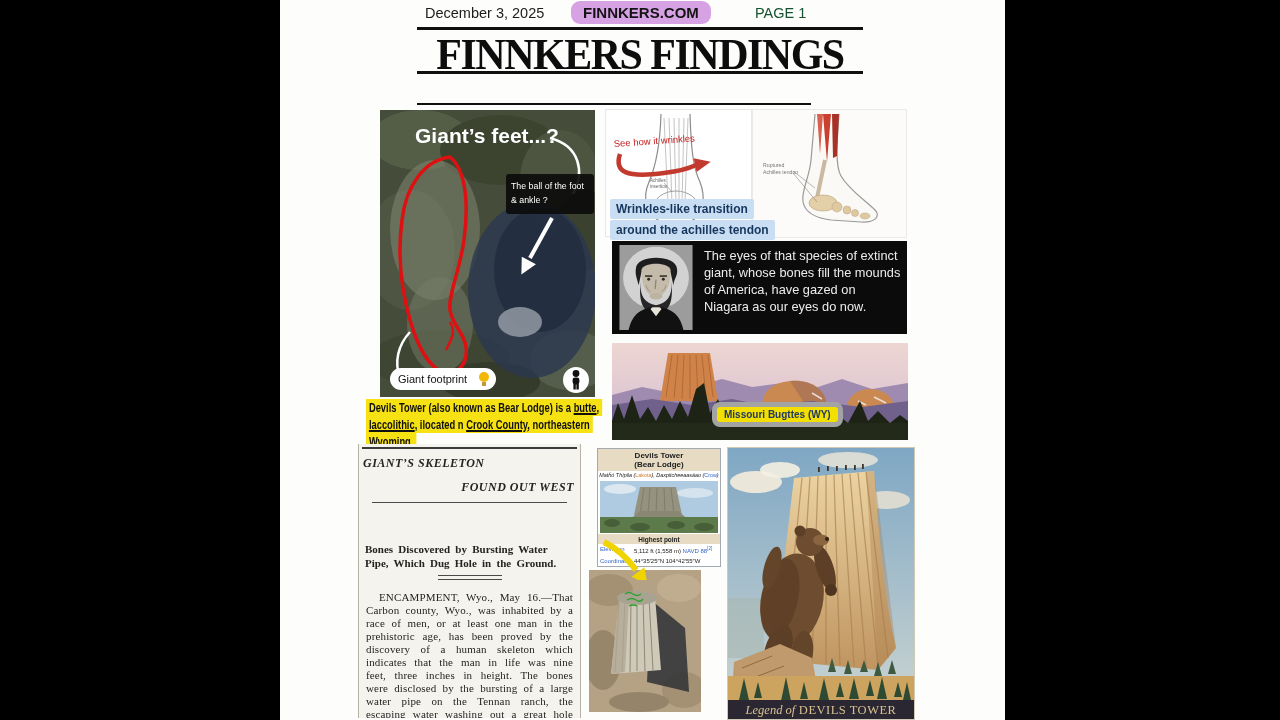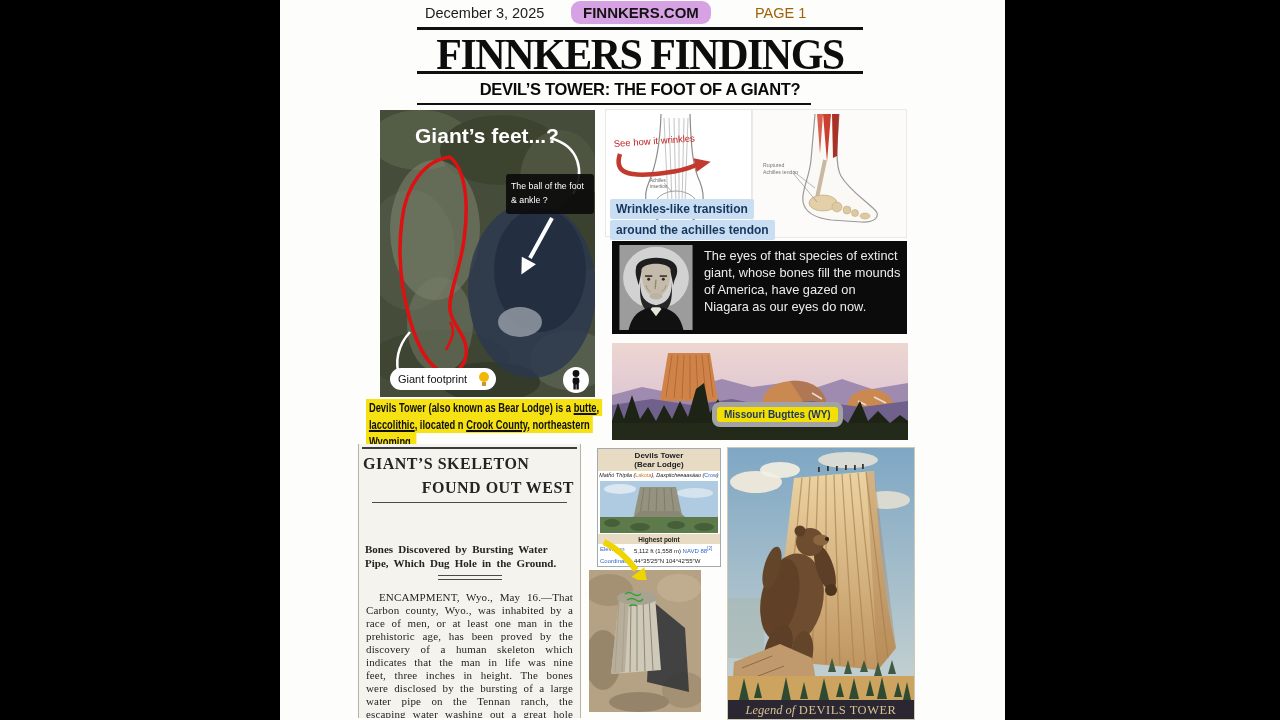--- a/index.html
+++ b/index.html
@@ -5,21 +5,21 @@
   html,body{margin:0;padding:0;background:#000;}
   #stage{position:relative;width:1280px;height:720px;background:#000;overflow:hidden;
          font-family:"Liberation Sans",sans-serif;}
   .page{position:absolute;left:280px;top:0;width:725px;height:720px;background:#fdfdfc;}
   .abs{position:absolute;}
 
   
   .hdr-date{left:145px;top:5px;font-size:14.5px;color:#1c1c1c;}
   .hdr-pill{left:291px;top:1px;background:#d7a2e3;border-radius:9px;padding:3px 12px;
             font-weight:bold;font-size:15px;color:#141414;}
-  .hdr-page{left:475px;top:5px;font-size:14.5px;color:#a16207;}
+  .hdr-page{left:475px;top:5px;font-size:14.5px;color:#14532d;}
   .rule{background:#101010;}
   .r1{left:137px;top:27px;width:446px;height:3px;}
   .r2{left:137px;top:71px;width:446px;height:3px;}
   .r3{left:137px;top:103px;width:394px;height:2px;}
   .masthead{left:137px;top:29px;width:446px;text-align:center;
             font-family:"Liberation Serif",serif;font-weight:bold;font-size:42px;
             letter-spacing:-1.5px;color:#0d0d0d;transform:scaleY(1.05);transform-origin:top;}
   .headline{left:137px;top:80px;width:446px;text-align:center;font-weight:bold;
             font-size:16.5px;letter-spacing:-0.3px;color:#0a0a0a;}
 
@@ -46,21 +46,21 @@
   
   .pano{left:332px;top:343px;width:296px;height:97px;}
   .pano-pill{position:absolute;left:100px;top:59px;background:#f3df00;border:5px solid #a3a3a3;
              border-radius:8px;padding:2px 7px;font-size:10px;font-weight:bold;color:#1f3864;white-space:nowrap;}
 
   
   .np{left:78px;top:444px;width:221px;height:274px;background:#f5f3ee;
       border-left:1px solid #b7b2a6;border-right:1px solid #b7b2a6;
       font-family:"Liberation Serif",serif;color:#262422;overflow:hidden;}
   .np-top{border-top:2px solid #3c3c3c;margin:3px 3px 2px;}
-  .np-h1{font-size:16px;font-weight:bold;letter-spacing:.5px;line-height:23px;padding:1px 4px 0;}
+  .np-h1{font-size:12px;font-weight:bold;letter-spacing:.5px;line-height:23px;padding:1px 4px 0;font-style:italic;}
   .np-h1b{text-align:right;padding-right:6px;margin-left:17px;}
   .np-rule{border-top:1.5px solid #4a4a4a;width:88%;margin:3px auto;}
   .np-sub{font-size:11px;font-weight:bold;line-height:13.5px;
           word-spacing:2.5px;padding:2px 6px;margin-top:38px;}
   .np-drule{width:64px;height:3px;border-top:1px solid #4a4a4a;border-bottom:1px solid #4a4a4a;margin:3px auto 4px;}
   .np-body{font-size:11px;line-height:13px;text-align:justify;padding:0 7px;
            word-spacing:2px;letter-spacing:.15px;}
   .np-body .indent{display:inline-block;width:13px;}
 
   
@@ -92,21 +92,20 @@
 
 <div id="stage">
   <div class="page">
 
     <div class="abs hdr-date">December 3, 2025</div>
     <div class="abs hdr-pill">FINNKERS.COM</div>
     <div class="abs hdr-page">PAGE 1</div>
     <div class="abs rule r1"></div>
     <div class="abs masthead">FINNKERS FINDINGS</div>
     <div class="abs rule r2"></div>
-    <div class="abs headline">DEVIL’S TOWER: THE FOOT OF A GIANT?</div>
     <div class="abs rule r3"></div>
 
     <svg class="abs aerial" viewBox="0 0 215 287">
       <rect width="215" height="287" fill="#454c3a"></rect>
       <g opacity="0.9">
         <ellipse cx="40" cy="30" rx="50" ry="30" fill="#566049"></ellipse>
         <ellipse cx="120" cy="40" rx="60" ry="35" fill="#3c442f"></ellipse>
         <ellipse cx="180" cy="70" rx="40" ry="50" fill="#4e5742"></ellipse>
         <ellipse cx="30" cy="140" rx="45" ry="60" fill="#505844"></ellipse>
         <ellipse cx="60" cy="250" rx="70" ry="30" fill="#3e4633"></ellipse>

